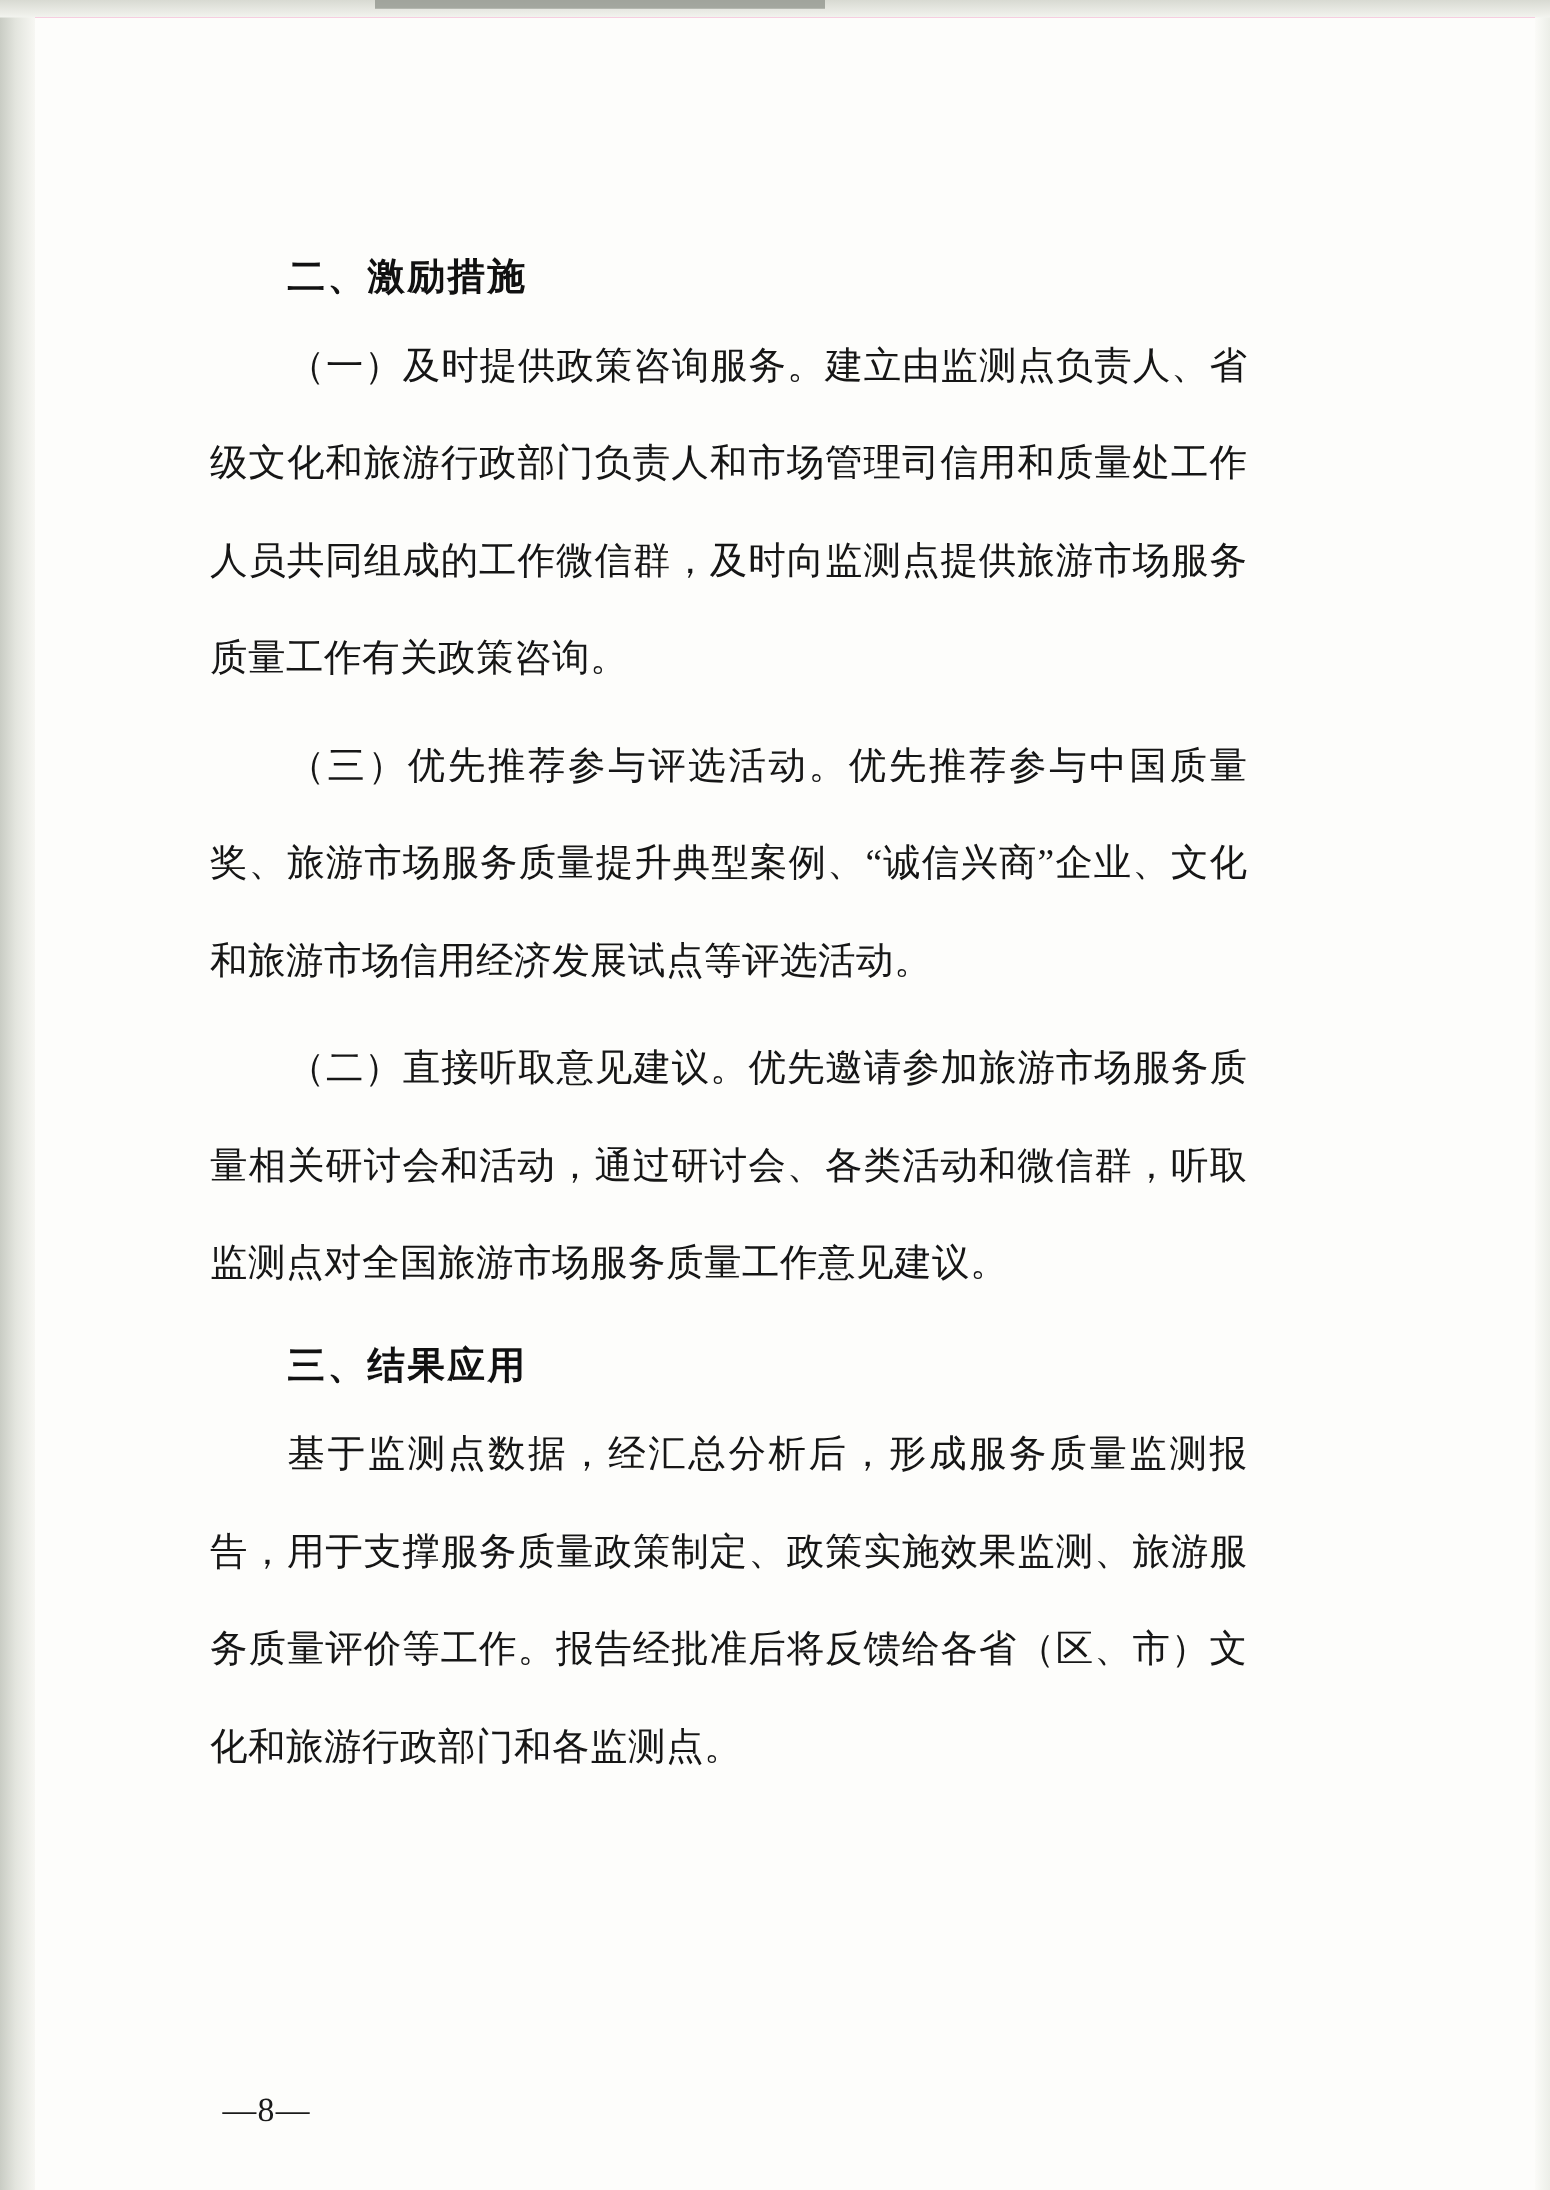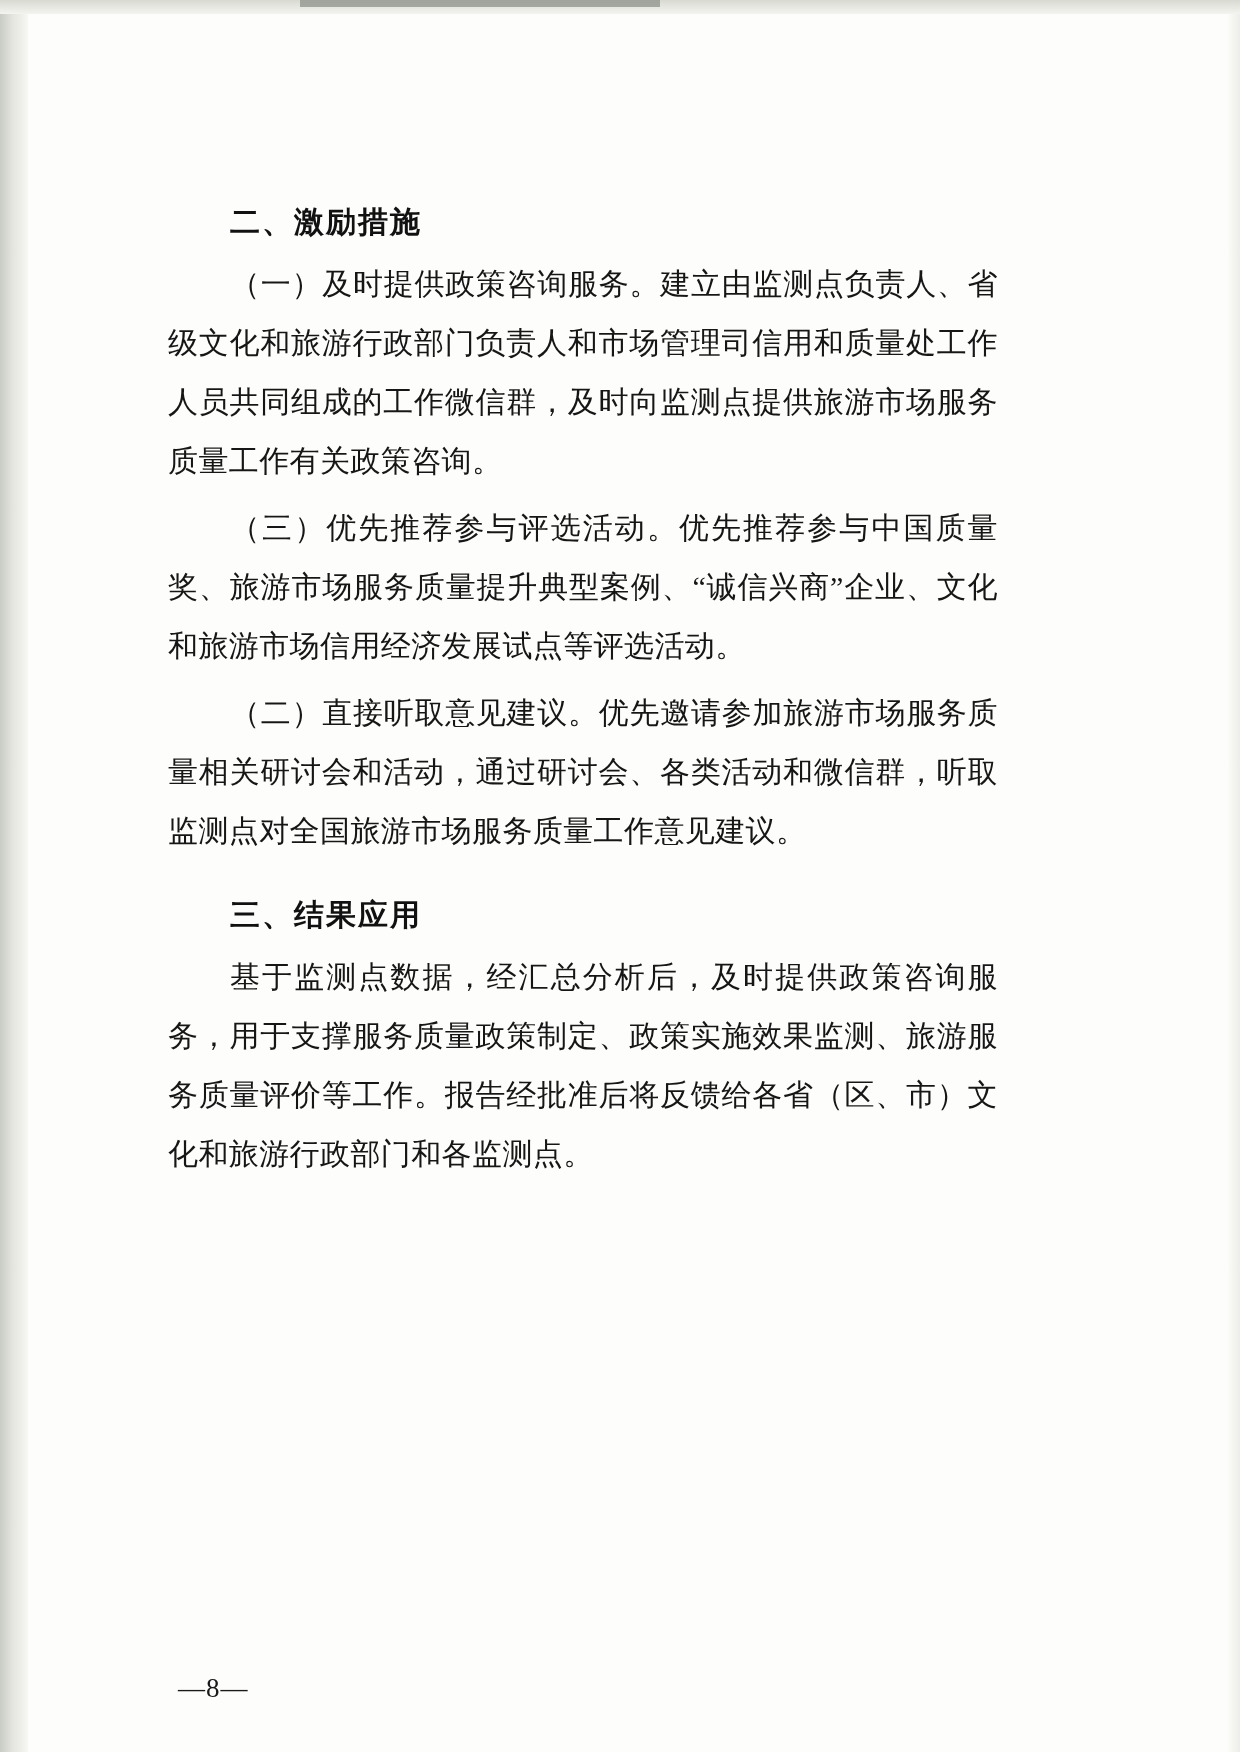--- a/index.html
+++ b/index.html
@@ -60,30 +60,30 @@
     font-weight: bold;
     font-size: 30px;
     line-height: 1.5;
     letter-spacing: 2px;
     text-indent: 62px;
     margin: 0 0 10px 0;
     color: #111;
   }
   .para {
     font-size: 30px;
-    line-height: 59px;
+    line-height: 78px;
     text-align: justify;
     text-justify: inter-ideograph;
     text-indent: 62px;
     margin: 0 0 8px 0;
     letter-spacing: 0.4px;
     color: #161616;
   }
   .para.last { margin-bottom: 0; }
-  .gap-before { margin-top: 32px; }
+  .gap-before { margin-top: 20px; }
   .footer {
     position: absolute;
     left: 150px;
     bottom: 48px;
     font-family: "Liberation Serif", "DejaVu Serif", serif;
     font-size: 27px;
     color: #1a1a1a;
     letter-spacing: 1px;
   }
 </style>
@@ -98,20 +98,20 @@
 
   <div class="sheet">
     <div class="content">
 
       <h2 class="heading">二、激励措施</h2>
       <p class="para">（一）及时提供政策咨询服务。建立由监测点负责人、省级文化和旅游行政部门负责人和市场管理司信用和质量处工作人员共同组成的工作微信群，及时向监测点提供旅游市场服务质量工作有关政策咨询。</p>
       <p class="para">（三）优先推荐参与评选活动。优先推荐参与中国质量奖、旅游市场服务质量提升典型案例、“诚信兴商”企业、文化和旅游市场信用经济发展试点等评选活动。</p>
       <p class="para">（二）直接听取意见建议。优先邀请参加旅游市场服务质量相关研讨会和活动，通过研讨会、各类活动和微信群，听取监测点对全国旅游市场服务质量工作意见建议。</p>
 
       <h2 class="heading gap-before">三、结果应用</h2>
-      <p class="para">基于监测点数据，经汇总分析后，及时提供政策咨询服务，用于支撑服务质量政策制定、政策实施效果监测、旅游服务质量评价等工作。报告经批准后将反馈给各省（区、市）文化和旅游行政部门和各监测点。</p>
+      <p class="para">基于监测点数据，经汇总分析后，形成服务质量监测报告，用于支撑服务质量政策制定、政策实施效果监测、旅游服务质量评价等工作。报告经批准后将反馈给各省（区、市）文化和旅游行政部门和各监测点。</p>
 
 
     </div>
 
     <div class="footer">—8—</div>
   </div>
 </div>
 
 </body></html>

